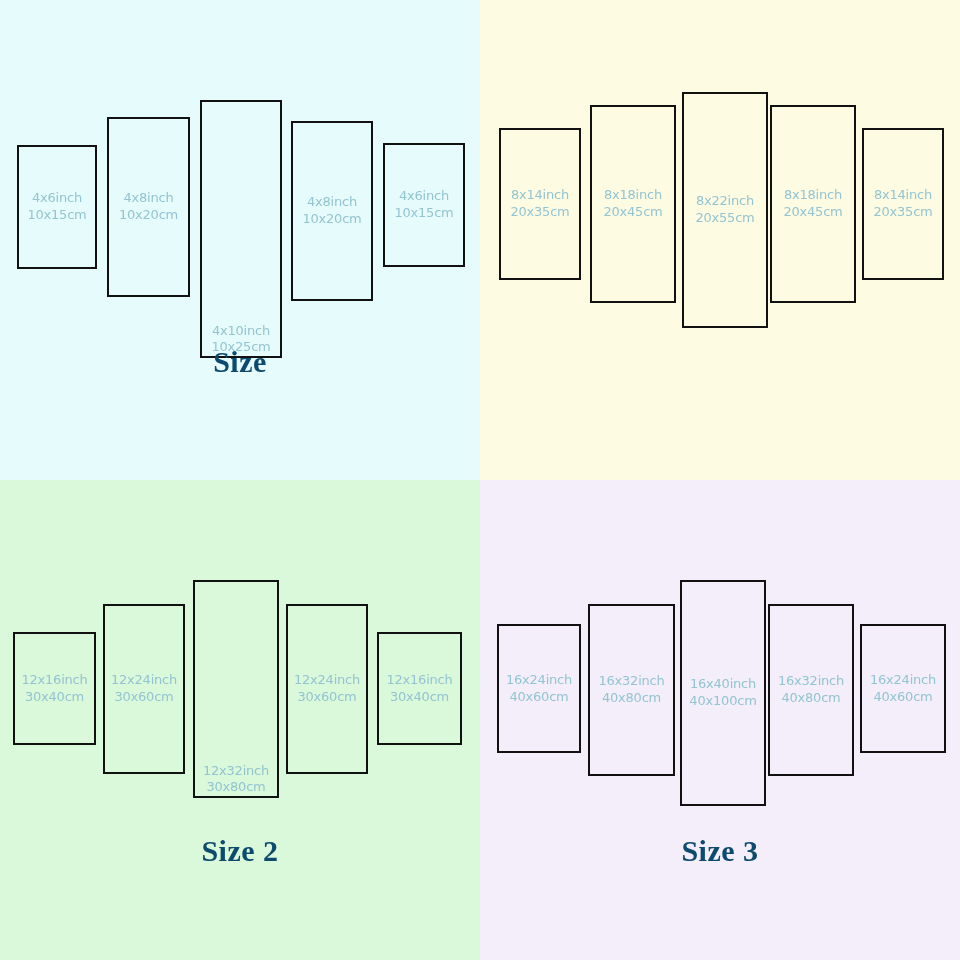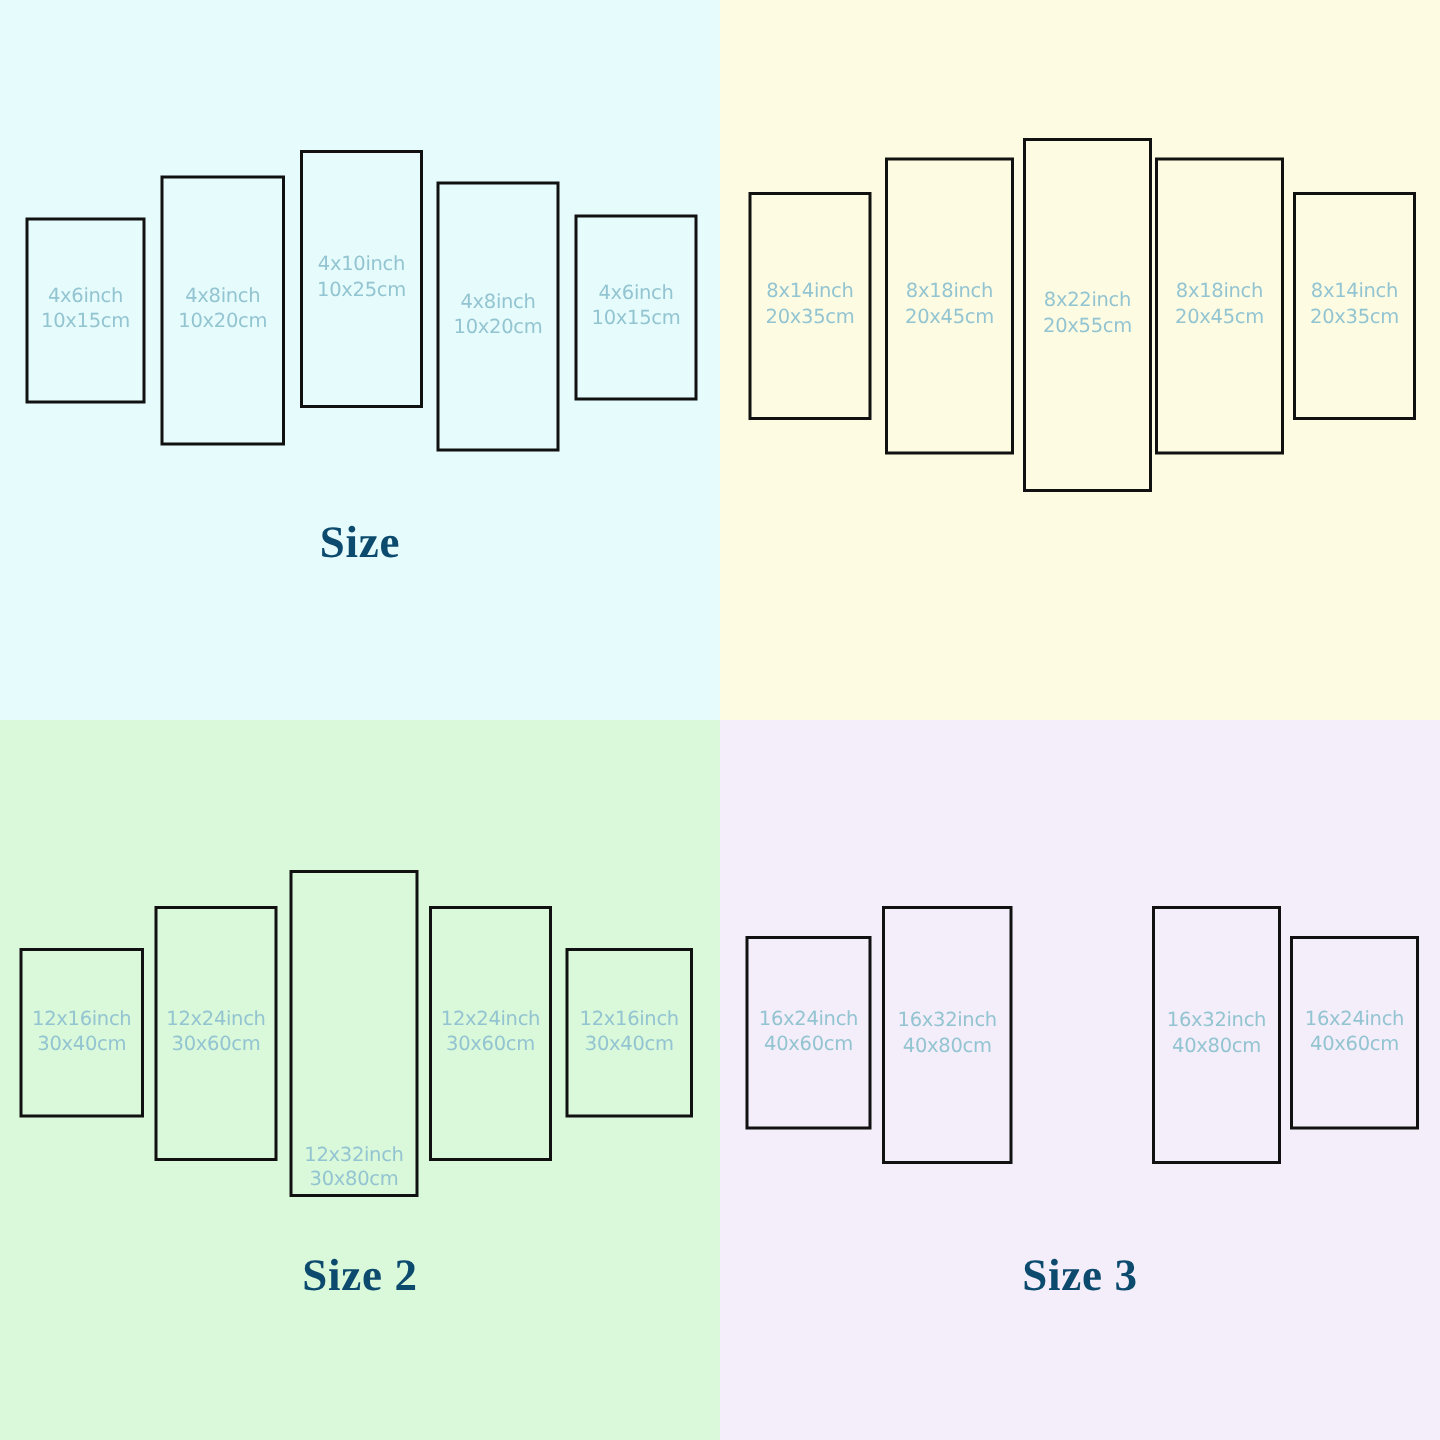--- a/index.html
+++ b/index.html
@@ -86,21 +86,21 @@
             <span class="ln">4x6inch</span>
             <span class="ln">10x15cm</span>
           </div>
         </div>
         <div class="panel" style="left: 107px; top: 117px; width: 83px; height: 180px;">
           <div class="panel-label">
             <span class="ln">4x8inch</span>
             <span class="ln">10x20cm</span>
           </div>
         </div>
-        <div class="panel" style="left: 200px; top: 100px; width: 82px; height: 172px;">
+        <div class="panel" style="left: 200px; top: 100px; width: 82px; height: 258px; align-items: flex-end;">
           <div class="panel-label">
             <span class="ln">4x10inch</span>
             <span class="ln">10x25cm</span>
           </div>
         </div>
         <div class="panel" style="left: 291px; top: 121px; width: 82px; height: 180px;">
           <div class="panel-label">
             <span class="ln">4x8inch</span>
             <span class="ln">10x20cm</span>
           </div>
@@ -190,20 +190,26 @@
             <span class="ln">16x24inch</span>
             <span class="ln">40x60cm</span>
           </div>
         </div>
         <div class="panel" style="left: 108px; top: 124px; width: 87px; height: 172px;">
           <div class="panel-label">
             <span class="ln">16x32inch</span>
             <span class="ln">40x80cm</span>
           </div>
         </div>
+        <div class="panel" style="left: 200px; top: 100px; width: 86px; height: 226px;">
+          <div class="panel-label">
+            <span class="ln">16x40inch</span>
+            <span class="ln">40x100cm</span>
+          </div>
+        </div>
         <div class="panel" style="left: 288px; top: 124px; width: 86px; height: 172px;">
           <div class="panel-label">
             <span class="ln">16x32inch</span>
             <span class="ln">40x80cm</span>
           </div>
         </div>
         <div class="panel" style="left: 380px; top: 144px; width: 86px; height: 129px;">
           <div class="panel-label">
             <span class="ln">16x24inch</span>
             <span class="ln">40x60cm</span>

